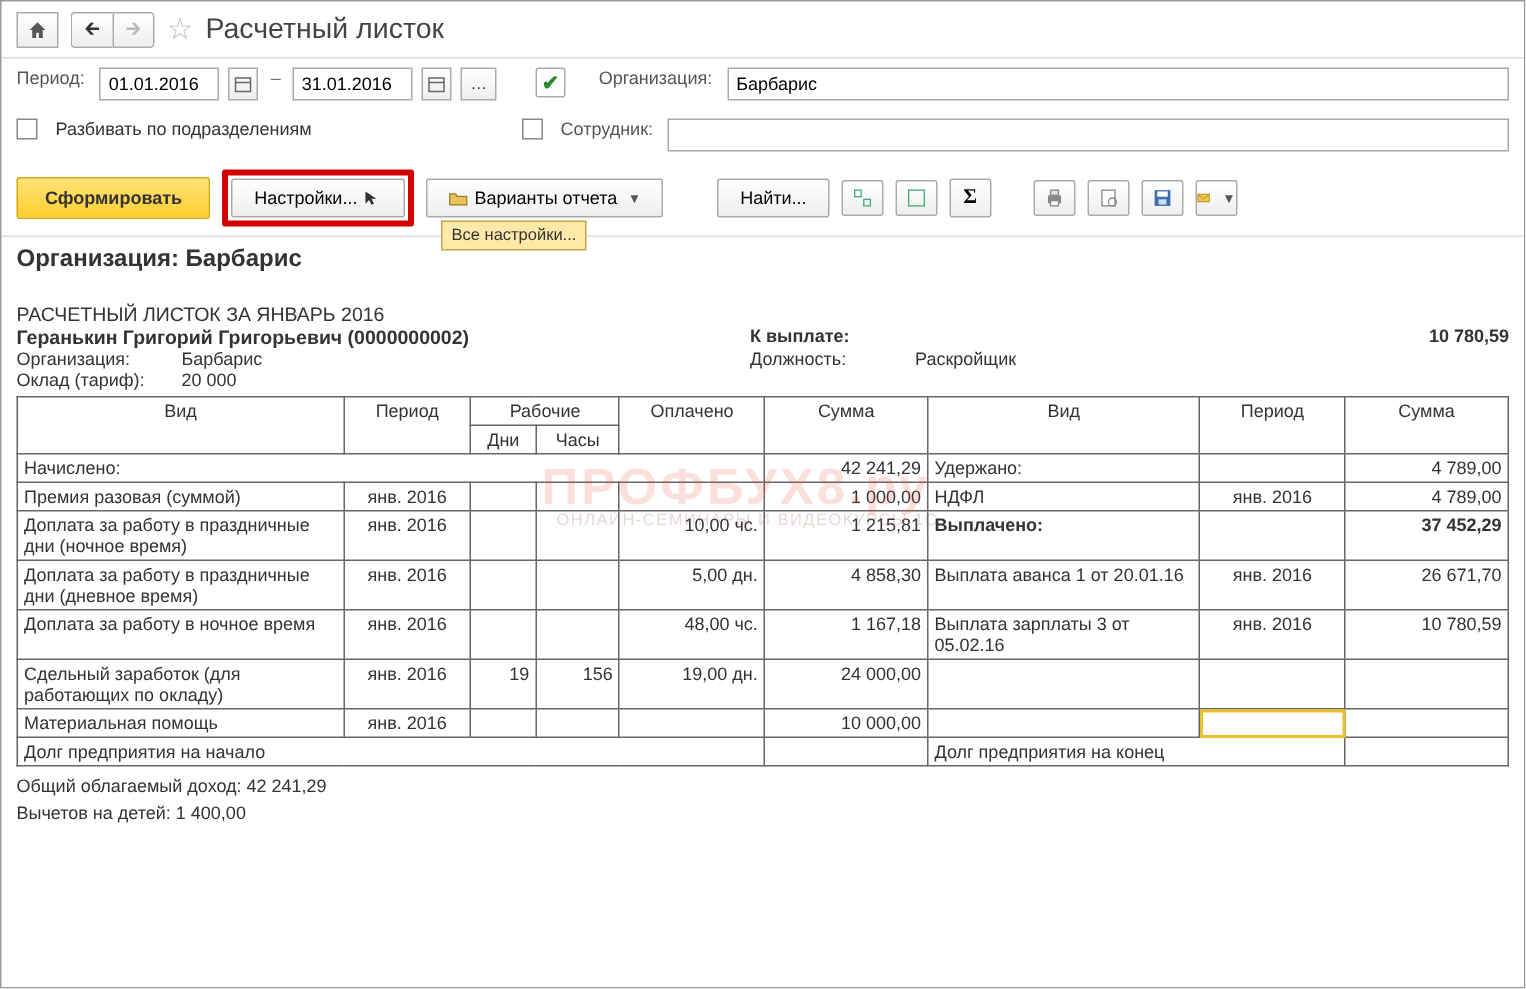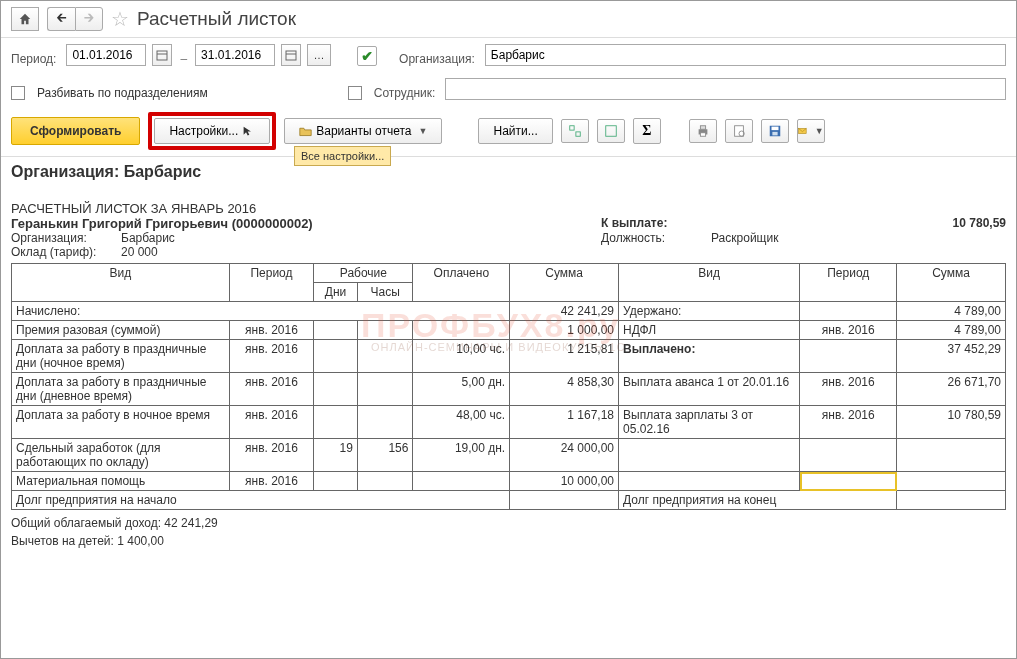--- a/index.html
+++ b/index.html
@@ -36,21 +36,21 @@
     cursor: pointer;
     font-size: 13px;
   }
   .nav-group { display: flex; }
   .nav-group .nav-btn:first-child { border-radius: 3px 0 0 3px; border-right: none; }
   .nav-group .nav-btn:last-child { border-radius: 0 3px 3px 0; }
   .star { color: #bbb; font-size: 20px; cursor: pointer; user-select:none; }
   .title { font-size: 19px; color: #444; }
   .params {
     display: flex;
-    align-items: flex-end;
+    align-items: flex-start;
     padding: 6px 10px;
     gap: 6px;
     flex-wrap: wrap;
   }
   .label { color: #555; margin-right: 4px; }
   .date-input {
     border: 1px solid #aaa;
     padding: 3px 5px;
     width: 80px;
     font-size: 12px;
@@ -107,21 +107,21 @@
   }
   .report {
     padding: 4px 10px 10px 10px;
   }
   .org-header {
     font-size:16px;font-weight:bold;color:#333;padding:2px 0 6px 0;
   }
   .sheet-title{font-size:13px;color:#333;margin-top:14px}
   .emp-line{font-weight:bold;font-size:13px}
   .meta-row{display:flex;font-size:12px;color:#333}
-  .meta-left{width:590px}
+  .meta-left{width:489px}
   .meta-right{flex:1}
   .meta-row span.lab{display:inline-block;width:110px}
   .pay-amount{font-weight:bold}
   table.payslip {
     border-collapse:collapse;width:100%;margin-top:4px;font-size:12px;
     table-layout:fixed;
   }
   table.payslip th, table.payslip td {
     border:1px solid #666;padding:2px 4px;vertical-align:top;
     overflow:hidden;
@@ -342,21 +342,21 @@
       </tr>
       <tr>
         <td>Доплата за работу в праздничные дни (ночное время)</td>
             <td class="ctr">янв. 2016</td>
             <td></td>
             <td></td>
             <td class="num">10,00 чс.</td>
             <td class="num">1 215,81</td>
         <td style="font-weight:bold">Выплачено:</td>
             <td></td>
-            <td class="num" style="font-weight:normal">37 452,29</td>
+            <td class="num" style="font-weight:bold">37 452,29</td>
       </tr>
       <tr>
         <td>Доплата за работу в праздничные дни (дневное время)</td>
             <td class="ctr">янв. 2016</td>
             <td></td>
             <td></td>
             <td class="num">5,00 дн.</td>
             <td class="num">4 858,30</td>
         <td>Выплата аванса 1 от 20.01.16</td>
             <td class="ctr">янв. 2016</td>

